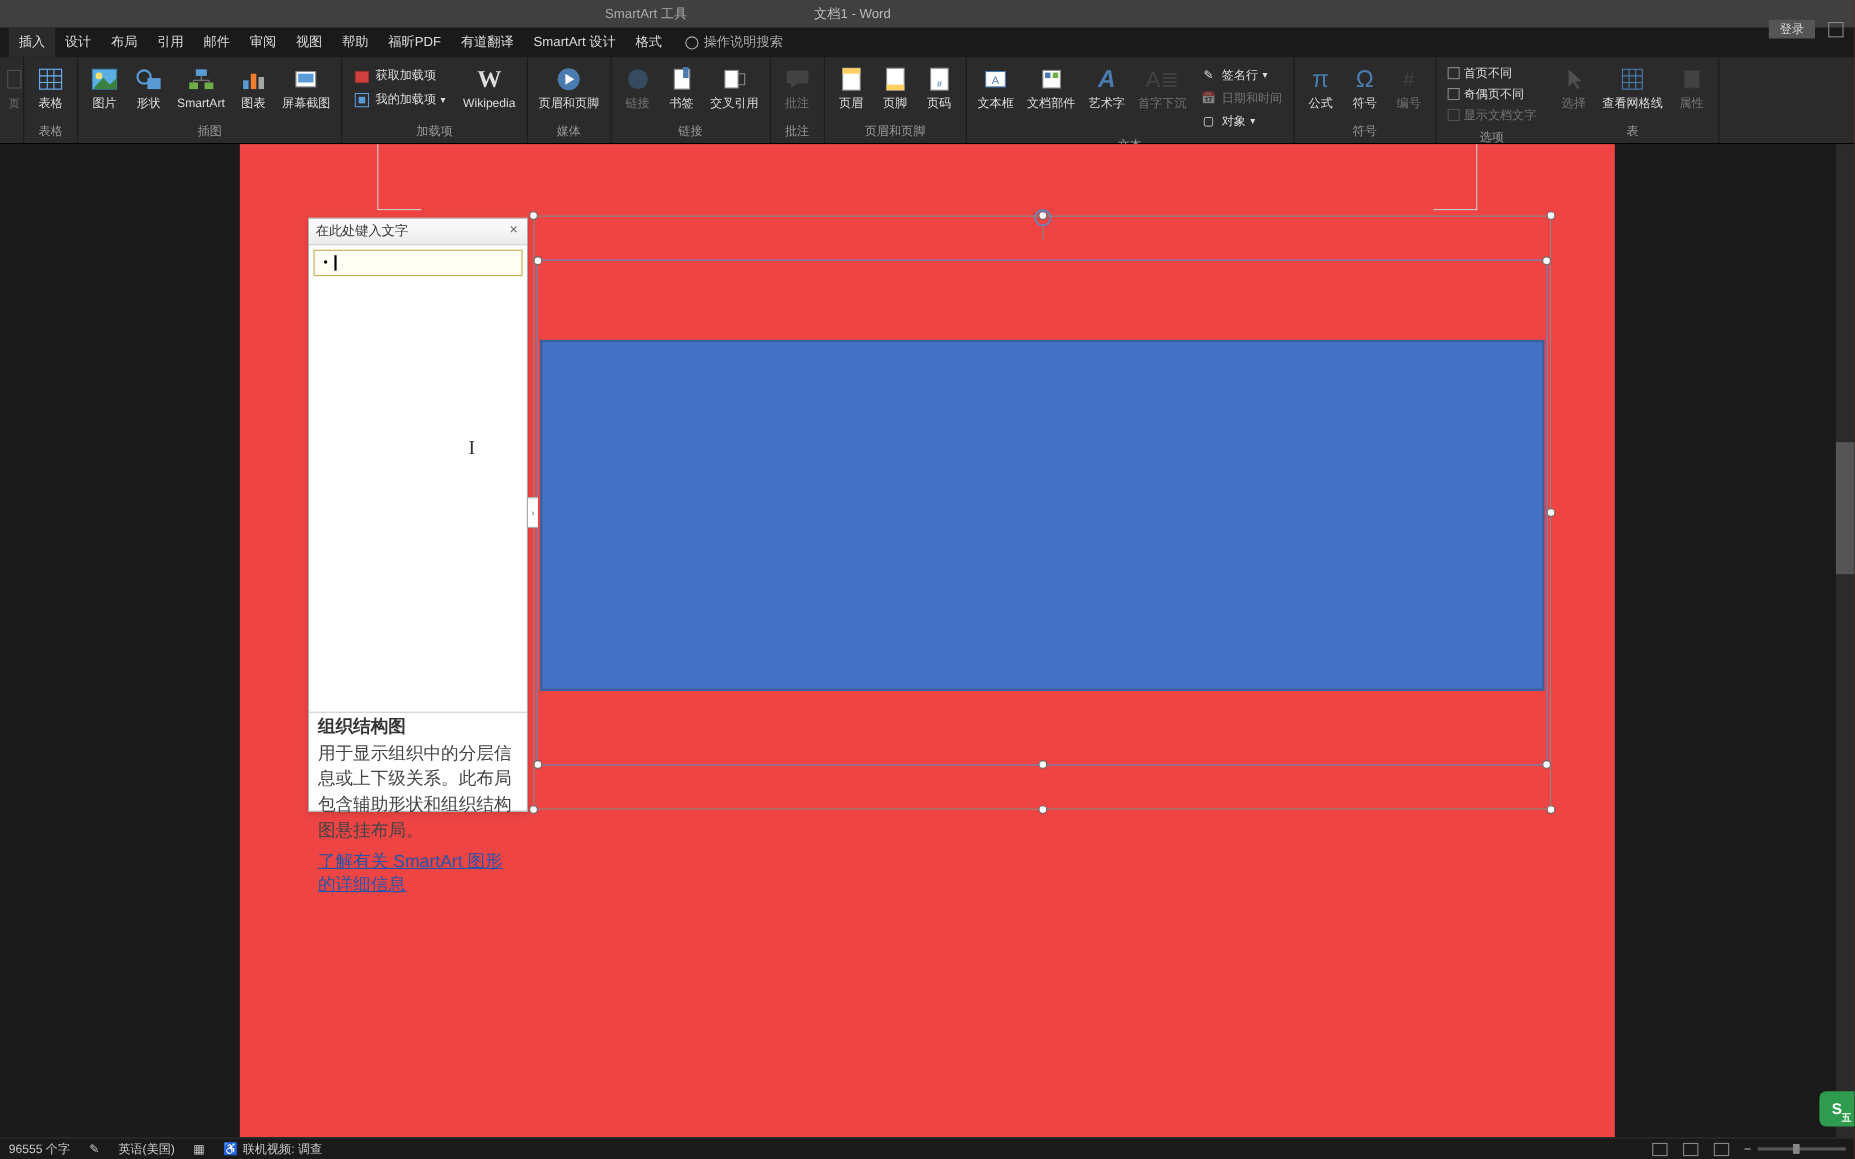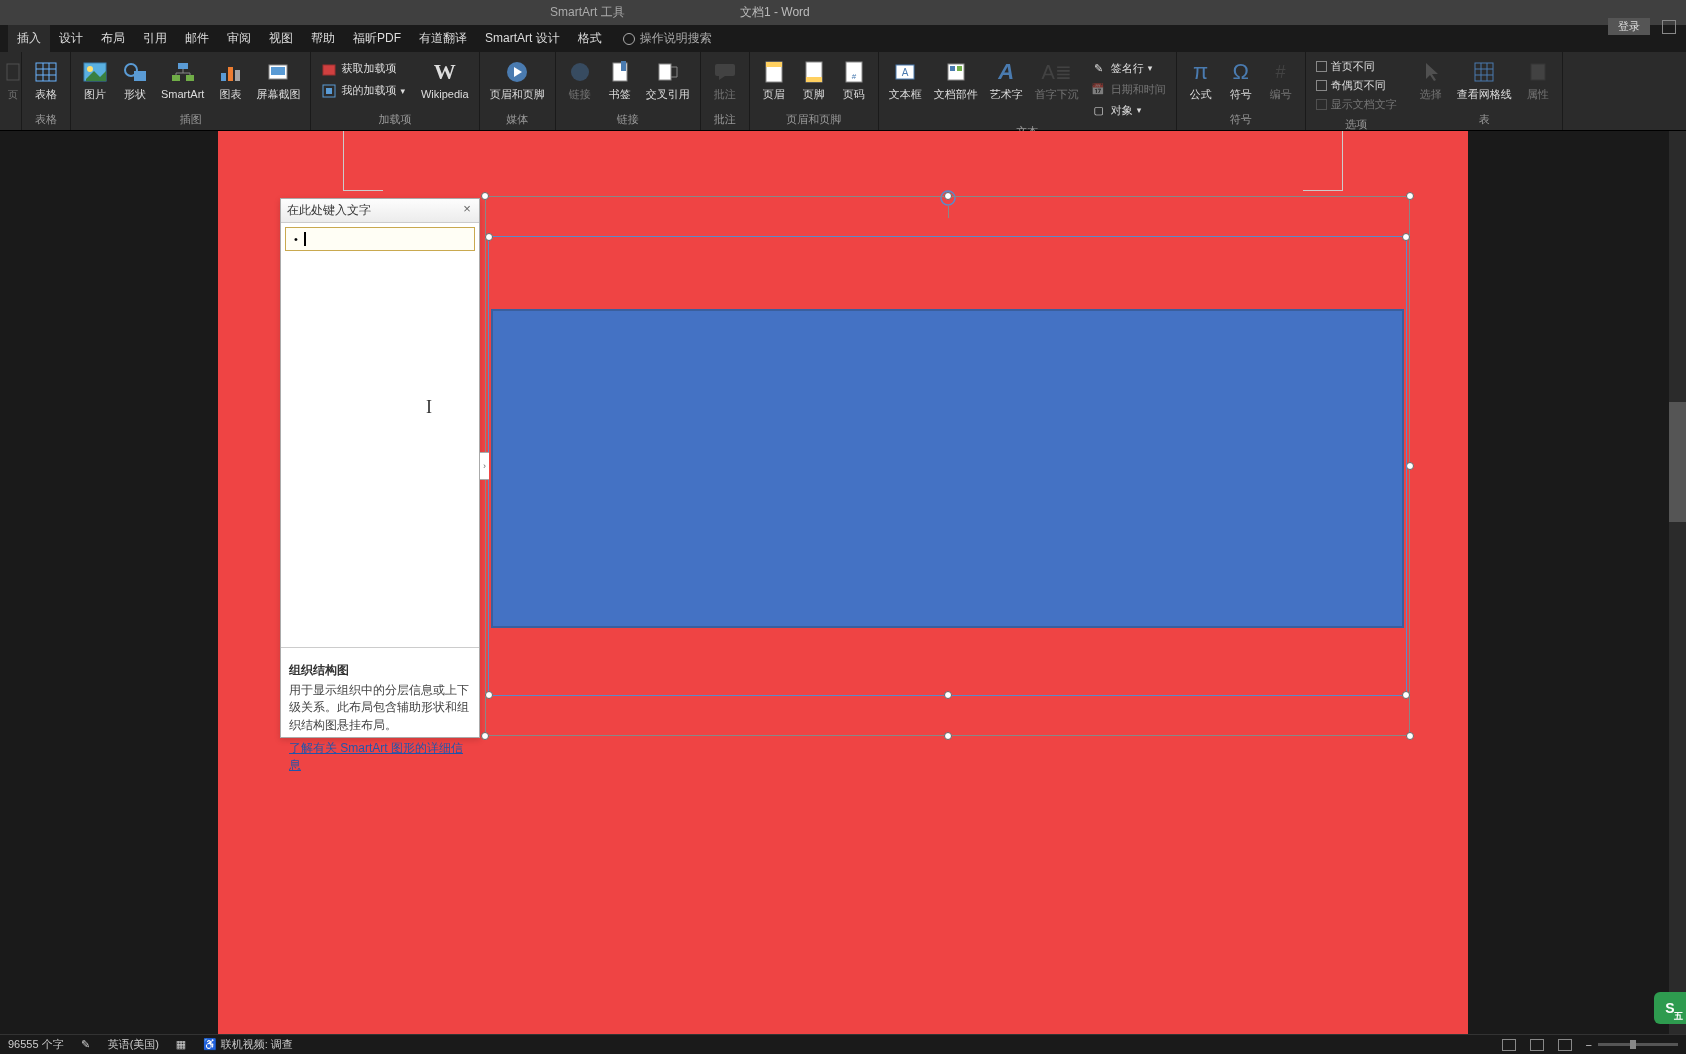--- a/index.html
+++ b/index.html
@@ -49,21 +49,21 @@
 
 
 .text-pane { position: absolute; left: 62px; top: 67px; width: 200px; height: 540px; background: #fff; border: 1px solid #aaa; box-shadow: 0 2px 6px rgba(0,0,0,0.15); }
 .text-pane-header { height: 24px; background: linear-gradient(#fdfdfd,#ececec); border-bottom: 1px solid #ccc; display: flex; align-items: center; padding: 0 6px; font-size: 12px; color: #333; position: relative; }
 .text-pane-close { position: absolute; right: 5px; top: 4px; width: 14px; height: 14px; cursor: pointer; color: #666; font-size: 13px; line-height: 12px; text-align: center; }
 .text-pane-body { padding: 4px; height: 424px; }
 .text-input-row { border: 1px solid #c9a94f; background: #fffef5; padding: 4px 8px; font-size: 13px; display: flex; align-items: center; gap: 6px; }
 .bullet { font-size: 11px; }
 .cursor-bar { width: 2px; height: 14px; background: #000; display: inline-block; }
 .text-cursor-ibeam { position: absolute; left: 145px; top: 198px; font-size: 18px; font-family: serif; color: #333; }
-.text-pane-footer { border-top: 1px solid #ccc; padding: 14px 8px; font-size: 12px; color: #333; }
+.text-pane-footer { border-top: 1px solid #ccc; padding: 2px 8px; font-size: 16px; color: #333; }
 .footer-title { font-weight: bold; margin-bottom: 3px; }
 .footer-desc { color: #444; line-height: 1.45; margin-bottom: 6px; }
 .footer-link { color: #2255aa; text-decoration: underline; cursor: pointer; }
 
 
 .smartart-box { position: absolute; left: 267px; top: 65px; width: 925px; height: 540px; }
 .sel-handle { position: absolute; width: 8px; height: 8px; background: #fff; border: 1px solid #666; border-radius: 50%; }
 .sel-frame { position: absolute; left: 0; top: 0; right: 0; bottom: 0; border: 1px solid #888; }
 .inner-frame { position: absolute; left: 3px; right: 3px; top: 40px; bottom: 40px; border: 1px solid #5a8bc9; }
 .fill-box { position: absolute; left: 6px; right: 6px; top: 113px; bottom: 108px; background: #4472c4; border: 2px solid #3a5f9e; }

